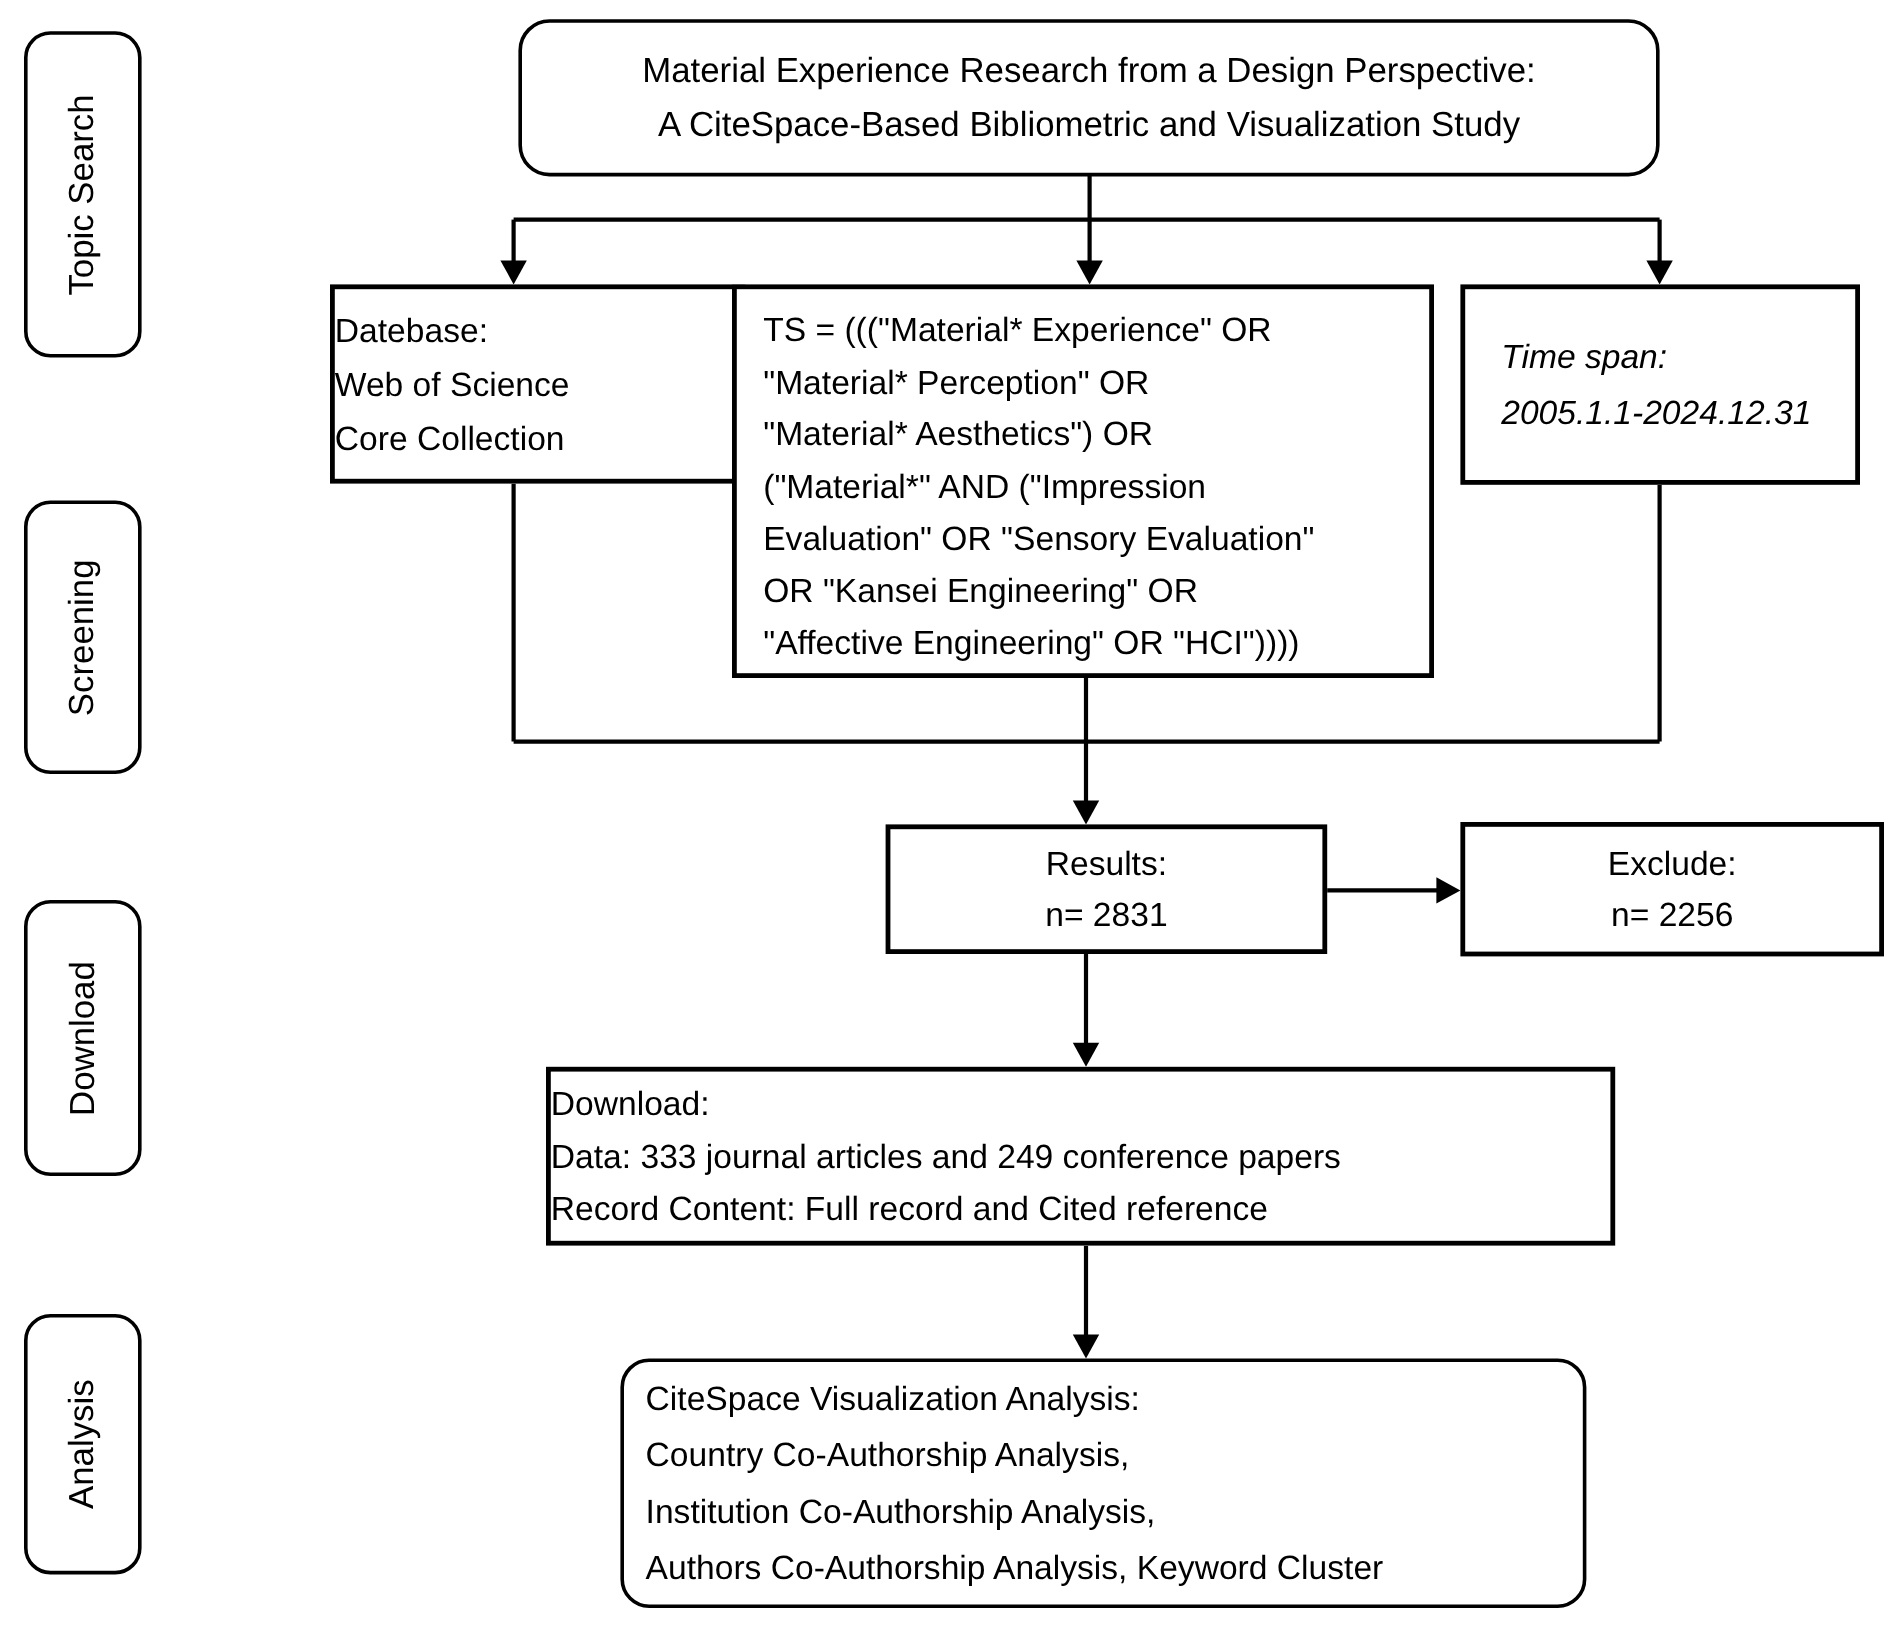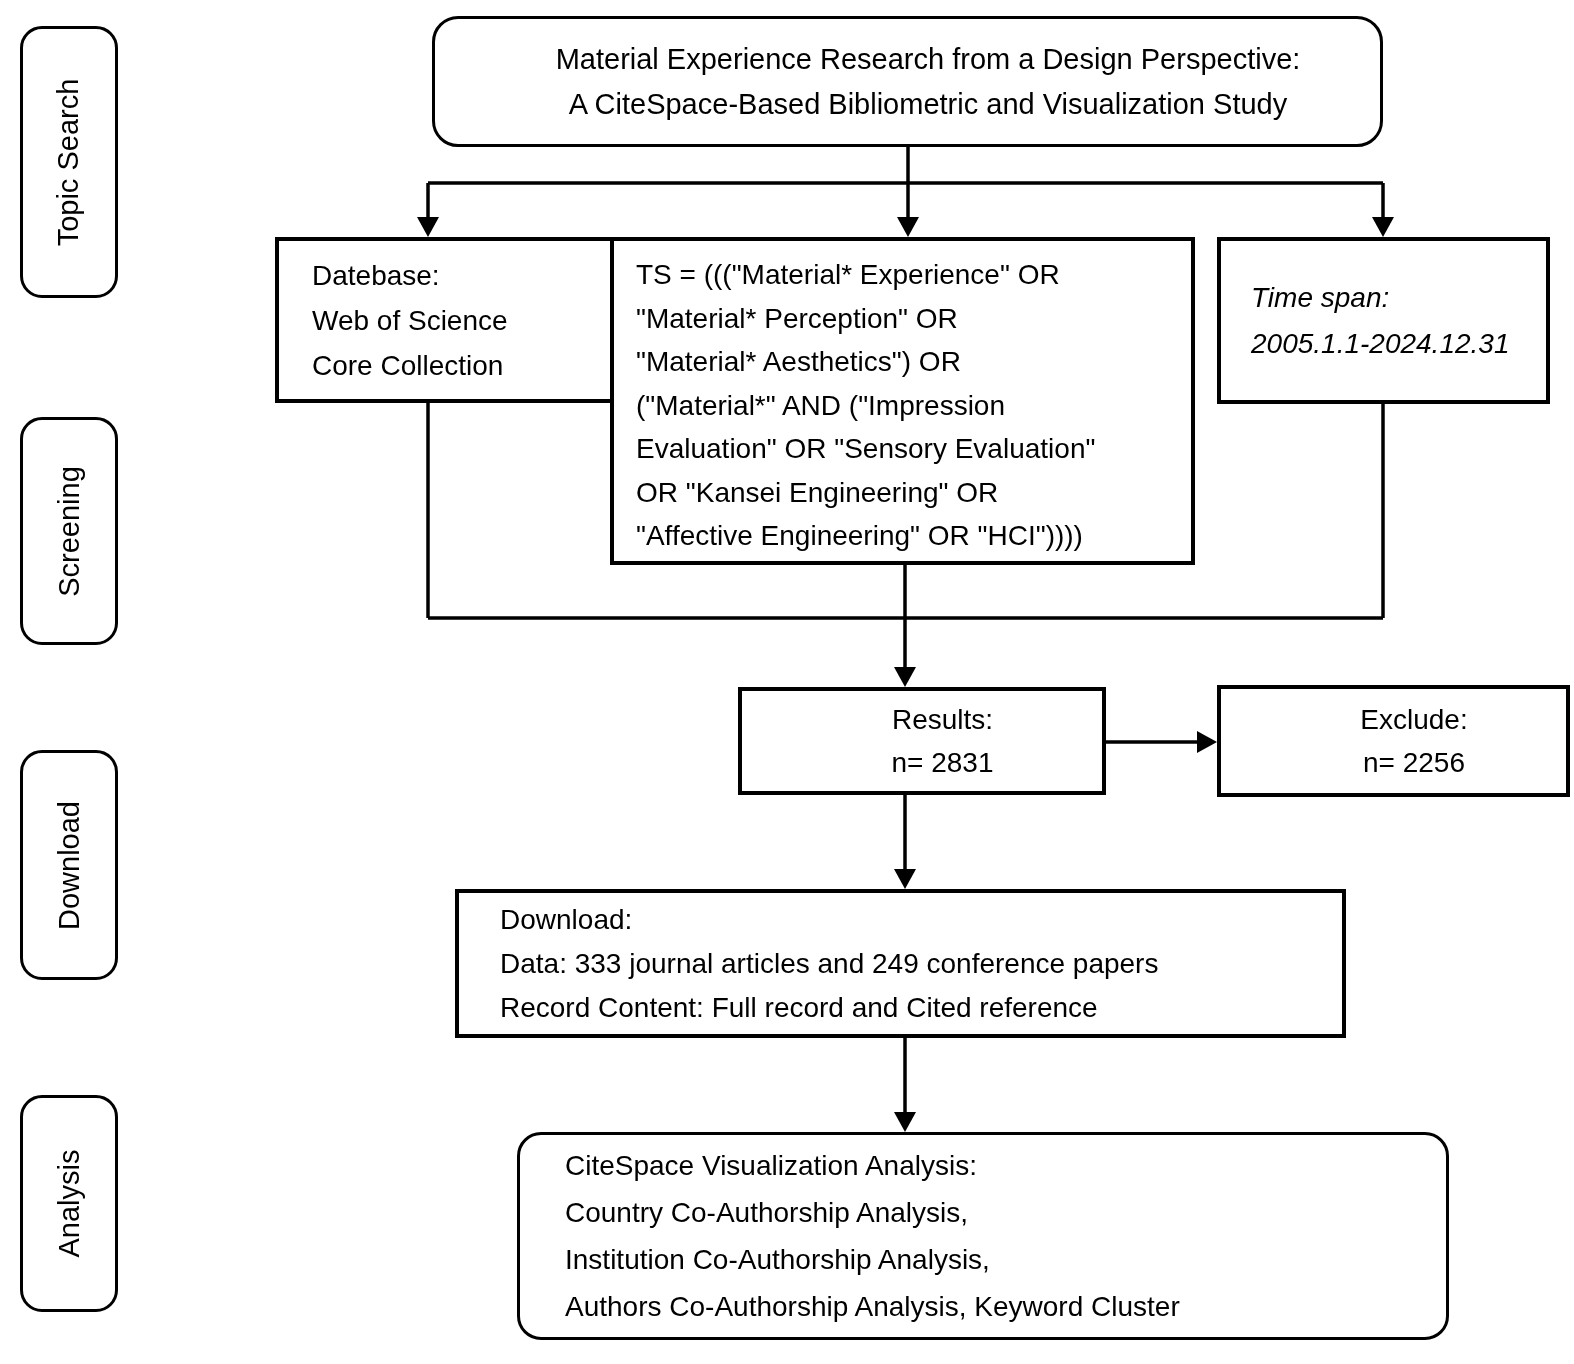--- a/index.html
+++ b/index.html
@@ -18,21 +18,20 @@
   }
   
   .node {
     position: absolute;
     box-sizing: border-box;
     border: 4px solid #000;
     background: #fff;
     font-size: 28px;
     line-height: 44px;
     white-space: pre-line;
-    padding-left: 41px;
   }
   .rounded {
     border-radius: 26px;
     border-width: 3.5px;
   }
   .center-text {
     display: flex;
     align-items: center;
     justify-content: center;
     text-align: center;
@@ -55,27 +54,27 @@
     align-items: center;
     justify-content: center;
   }
   .stage .vtext {
     transform: rotate(-90deg);
     white-space: nowrap;
     font-size: 29px;
   }
   
   #title-box       { left: 432px;  top: 16px;   width: 951px; height: 131px; font-size: 29px; line-height: 45px; }
-  #database-box    { left: 275px;  top: 237px;  width: 346px; height: 166px; padding-left: 33px; line-height: 45px; }
+  #database-box    { left: 275px;  top: 237px;  width: 346px; height: 166px; line-height: 45px; }
   #query-box       { left: 610px;  top: 237px;  width: 585px; height: 328px; padding: 12px 18px 12px 22px; line-height: 43.5px; }
   #timespan-box    { left: 1217px; top: 237px;  width: 333px; height: 167px; padding-left: 30px; line-height: 46px; font-style: italic; }
   #results-box     { left: 722px;  top: 687px;  width: 368px; height: 108px; line-height: 43px; margin-left: 16px; }
   #exclude-box     { left: 1217px; top: 685px;  width: 353px; height: 112px; line-height: 43px; }
   #download-box    { left: 455px;  top: 889px;  width: 891px; height: 149px; line-height: 44px; }
-  #analysis-box    { left: 517px;  top: 1132px; width: 932px; height: 208px; padding-left: 45px; line-height: 47px; border-radius: 24px; border-width: 3.5px; }
+  #analysis-box    { left: 517px;  top: 1132px; width: 805px; height: 208px; padding-left: 18px; line-height: 47px; border-radius: 24px; border-width: 3.5px; }
   
   #connectors {
     position: absolute;
     left: 0; top: 0;
     width: 1574px;
     height: 1364px;
     pointer-events: none;
   }
 </style>
 </head>

